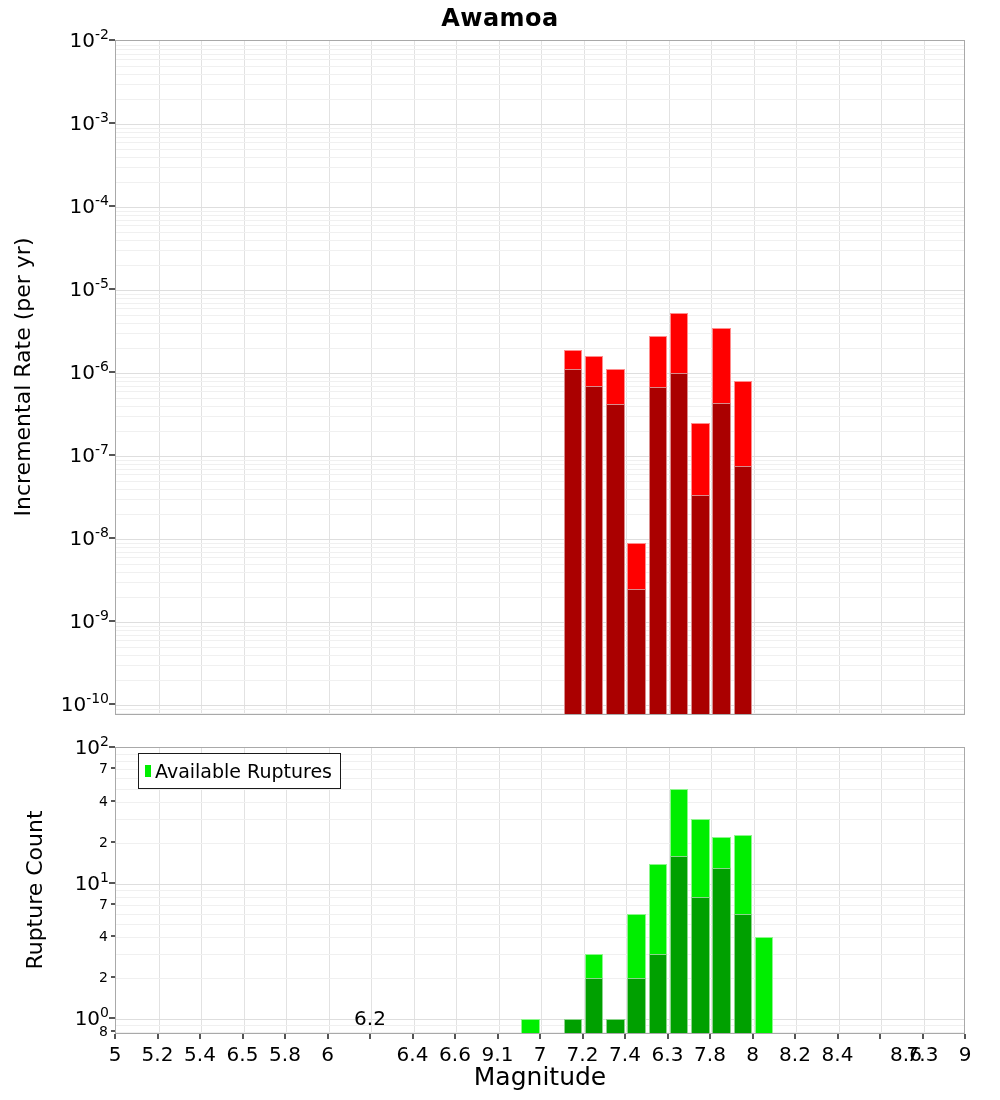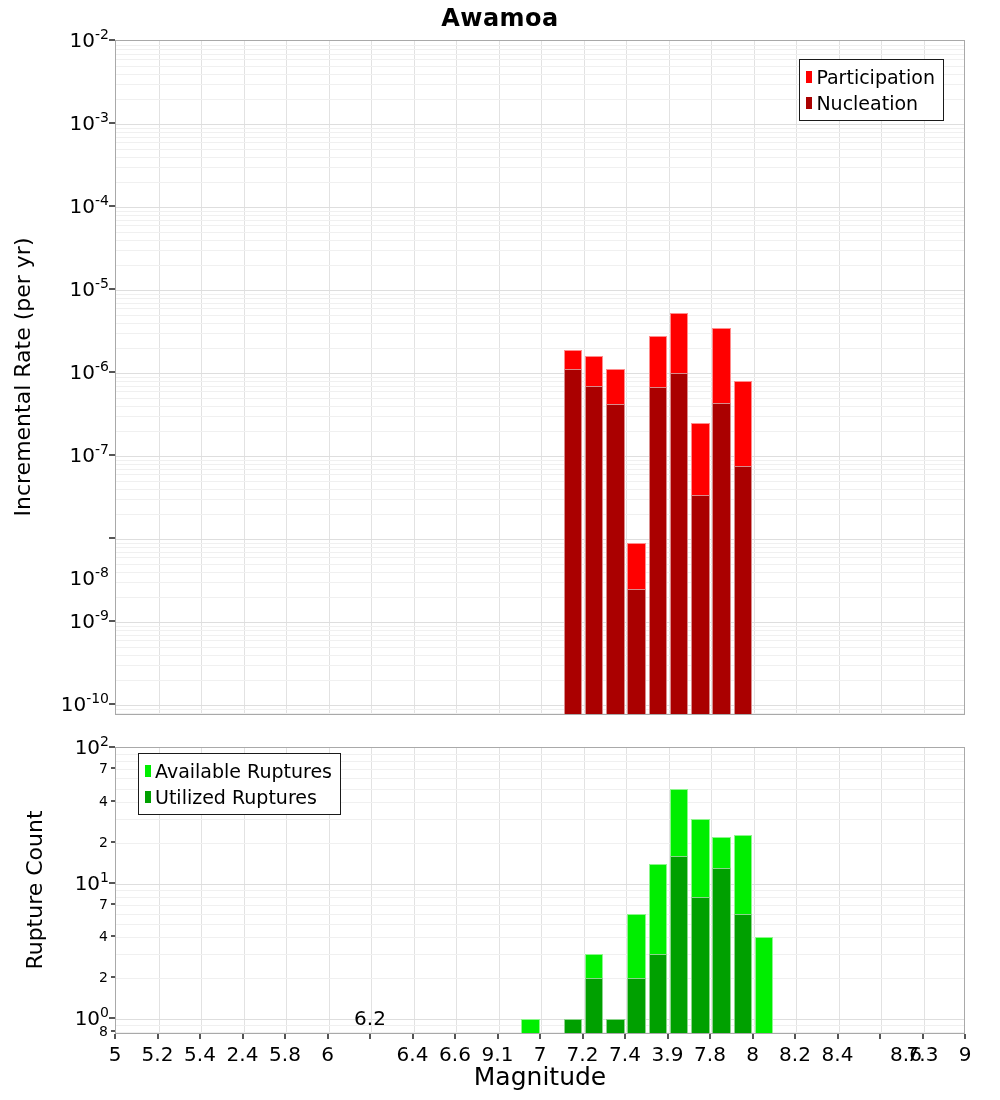--- a/index.html
+++ b/index.html
@@ -67,30 +67,20 @@
 
 <div id="figure">
 
   <div class="chart-title">Awamoa</div>
 
   <div class="ylab" style="left:22px;top:377px;">Incremental Rate (per yr)</div>
   <div class="ylab" style="left:34px;top:890px;">Rupture Count</div>
   <div class="xlab" style="left:540px;top:1062px;">Magnitude</div>
 
   <div class="panel" id="rate-panel">
-    <div class="legend" id="rate-legend">
-      <div class="legend-row">
-        <span class="legend-marker" style="background: rgb(255, 0, 0);"></span>
-        <span class="legend-label">Participation</span>
-      </div>
-      <div class="legend-row">
-        <span class="legend-marker" style="background: rgb(170, 0, 0);"></span>
-        <span class="legend-label">Nucleation</span>
-      </div>
-    </div>
   <div class="gl-v" style="left: 42.5px; height: 675px;"></div>
       <div class="gl-v" style="left: 85px; height: 675px;"></div>
       <div class="gl-v" style="left: 127.5px; height: 675px;"></div>
       <div class="gl-v" style="left: 170px; height: 675px;"></div>
       <div class="gl-v" style="left: 212.5px; height: 675px;"></div>
       <div class="gl-v" style="left: 255px; height: 675px;"></div>
       <div class="gl-v" style="left: 297.5px; height: 675px;"></div>
       <div class="gl-v" style="left: 340px; height: 675px;"></div>
       <div class="gl-v" style="left: 382.5px; height: 675px;"></div>
       <div class="gl-v" style="left: 425px; height: 675px;"></div>
@@ -196,24 +186,20 @@
       <div class="bar" style="left: 596.4px; width: 18.5px; top: 362.2px; height: 312.8px; background: rgb(170, 0, 0); z-index: 3;"></div>
       <div class="bar" style="left: 617.6px; width: 18.5px; top: 425.2px; height: 249.8px; background: rgb(170, 0, 0); z-index: 3;"></div>
     </div>
 
   <div class="panel" id="count-panel">
     <div class="legend" id="count-legend">
       <div class="legend-row">
         <span class="legend-marker" style="background: rgb(0, 238, 0);"></span>
         <span class="legend-label">Available Ruptures</span>
       </div>
-      <div class="legend-row">
-        <span class="legend-marker" style="background: rgb(0, 160, 0);"></span>
-        <span class="legend-label">Utilized Ruptures</span>
-      </div>
     </div>
   <div class="gl-v" style="left: 42.5px; height: 287px;"></div>
       <div class="gl-v" style="left: 85px; height: 287px;"></div>
       <div class="gl-v" style="left: 127.5px; height: 287px;"></div>
       <div class="gl-v" style="left: 170px; height: 287px;"></div>
       <div class="gl-v" style="left: 212.5px; height: 287px;"></div>
       <div class="gl-v" style="left: 255px; height: 287px;"></div>
       <div class="gl-v" style="left: 297.5px; height: 287px;"></div>
       <div class="gl-v" style="left: 340px; height: 287px;"></div>
       <div class="gl-v" style="left: 382.5px; height: 287px;"></div>
@@ -275,21 +261,21 @@
       <div class="ytick-label" style="top: 123px; left: 0px; width: 109px;"><span>10</span><span class="exp">-3</span></div>
       <div class="tickmark-y" style="top: 123px; left: 109px; width: 6px;"></div>
       <div class="ytick-label" style="top: 205.9px; left: 0px; width: 109px;"><span>10</span><span class="exp">-4</span></div>
       <div class="tickmark-y" style="top: 205.9px; left: 109px; width: 6px;"></div>
       <div class="ytick-label" style="top: 288.9px; left: 0px; width: 109px;"><span>10</span><span class="exp">-5</span></div>
       <div class="tickmark-y" style="top: 288.9px; left: 109px; width: 6px;"></div>
       <div class="ytick-label" style="top: 371.8px; left: 0px; width: 109px;"><span>10</span><span class="exp">-6</span></div>
       <div class="tickmark-y" style="top: 371.8px; left: 109px; width: 6px;"></div>
       <div class="ytick-label" style="top: 454.8px; left: 0px; width: 109px;"><span>10</span><span class="exp">-7</span></div>
       <div class="tickmark-y" style="top: 454.8px; left: 109px; width: 6px;"></div>
-      <div class="ytick-label" style="top: 537.7px; left: 0px; width: 109px; margin-top: 40px;"><span>10</span><span class="exp">-8</span></div>
+      <div class="ytick-label" style="top: 537.7px; left: 0px; width: 109px;"><span>10</span><span class="exp">-8</span></div>
       <div class="tickmark-y" style="top: 537.7px; left: 109px; width: 6px;"></div>
       <div class="ytick-label" style="top: 620.7px; left: 0px; width: 109px;"><span>10</span><span class="exp">-9</span></div>
       <div class="tickmark-y" style="top: 620.7px; left: 109px; width: 6px;"></div>
       <div class="ytick-label" style="top: 703.7px; left: 0px; width: 109px;"><span>10</span><span class="exp">-10</span></div>
       <div class="tickmark-y" style="top: 703.7px; left: 109px; width: 6px;"></div>
       <div class="ytick-label" style="top: 747px; left: 0px; width: 109px;"><span>10</span><span class="exp">2</span></div>
       <div class="tickmark-y" style="top: 747px; left: 109px; width: 6px;"></div>
       <div class="ytick-label" style="top: 882.5px; left: 0px; width: 109px;"><span>10</span><span class="exp">1</span></div>
       <div class="tickmark-y" style="top: 882.5px; left: 109px; width: 6px;"></div>
       <div class="ytick-label" style="top: 1018px; left: 0px; width: 109px;"><span>10</span><span class="exp">0</span></div>
@@ -308,41 +294,41 @@
       <div class="tickmark-y" style="top: 977.2px; left: 111px; width: 4px;"></div>
       <div class="ytick-minor-label" style="top: 1031.1px; left: 0px; width: 108px;">8</div>
       <div class="tickmark-y" style="top: 1031.1px; left: 111px; width: 4px;"></div>
       <div class="tickmark-x" style="left: 115px; top: 1034px;"></div>
       <div class="xtick-label" style="left: 115px; top: 1044px;">5</div>
       <div class="tickmark-x" style="left: 157.5px; top: 1034px;"></div>
       <div class="xtick-label" style="left: 157.5px; top: 1044px;">5.2</div>
       <div class="tickmark-x" style="left: 200px; top: 1034px;"></div>
       <div class="xtick-label" style="left: 200px; top: 1044px;">5.4</div>
       <div class="tickmark-x" style="left: 242.5px; top: 1034px;"></div>
-      <div class="xtick-label" style="left: 242.5px; top: 1044px;">2.4</div>
+      <div class="xtick-label" style="left: 242.5px; top: 1044px;">6.5</div>
       <div class="tickmark-x" style="left: 285px; top: 1034px;"></div>
       <div class="xtick-label" style="left: 285px; top: 1044px;">5.8</div>
       <div class="tickmark-x" style="left: 327.5px; top: 1034px;"></div>
       <div class="xtick-label" style="left: 327.5px; top: 1044px;">6</div>
       <div class="tickmark-x" style="left: 370px; top: 1034px;"></div>
       <div class="xtick-label" style="left: 370px; top: 1008px;">6.2</div>
       <div class="tickmark-x" style="left: 412.5px; top: 1034px;"></div>
       <div class="xtick-label" style="left: 412.5px; top: 1044px;">6.4</div>
       <div class="tickmark-x" style="left: 455px; top: 1034px;"></div>
       <div class="xtick-label" style="left: 455px; top: 1044px;">6.6</div>
       <div class="tickmark-x" style="left: 497.5px; top: 1034px;"></div>
       <div class="xtick-label" style="left: 497.5px; top: 1044px;">9.1</div>
       <div class="tickmark-x" style="left: 540px; top: 1034px;"></div>
       <div class="xtick-label" style="left: 540px; top: 1044px;">7</div>
       <div class="tickmark-x" style="left: 582.5px; top: 1034px;"></div>
       <div class="xtick-label" style="left: 582.5px; top: 1044px;">7.2</div>
       <div class="tickmark-x" style="left: 625px; top: 1034px;"></div>
       <div class="xtick-label" style="left: 625px; top: 1044px;">7.4</div>
       <div class="tickmark-x" style="left: 667.5px; top: 1034px;"></div>
-      <div class="xtick-label" style="left: 667.5px; top: 1044px;">3.9</div>
+      <div class="xtick-label" style="left: 667.5px; top: 1044px;">6.3</div>
       <div class="tickmark-x" style="left: 710px; top: 1034px;"></div>
       <div class="xtick-label" style="left: 710px; top: 1044px;">7.8</div>
       <div class="tickmark-x" style="left: 752.5px; top: 1034px;"></div>
       <div class="xtick-label" style="left: 752.5px; top: 1044px;">8</div>
       <div class="tickmark-x" style="left: 795px; top: 1034px;"></div>
       <div class="xtick-label" style="left: 795px; top: 1044px;">8.2</div>
       <div class="tickmark-x" style="left: 837.5px; top: 1034px;"></div>
       <div class="xtick-label" style="left: 837.5px; top: 1044px;">8.4</div>
       <div class="tickmark-x" style="left: 880px; top: 1034px;"></div>
       <div class="xtick-label" style="left: 906px; top: 1044px;">8.6</div>

